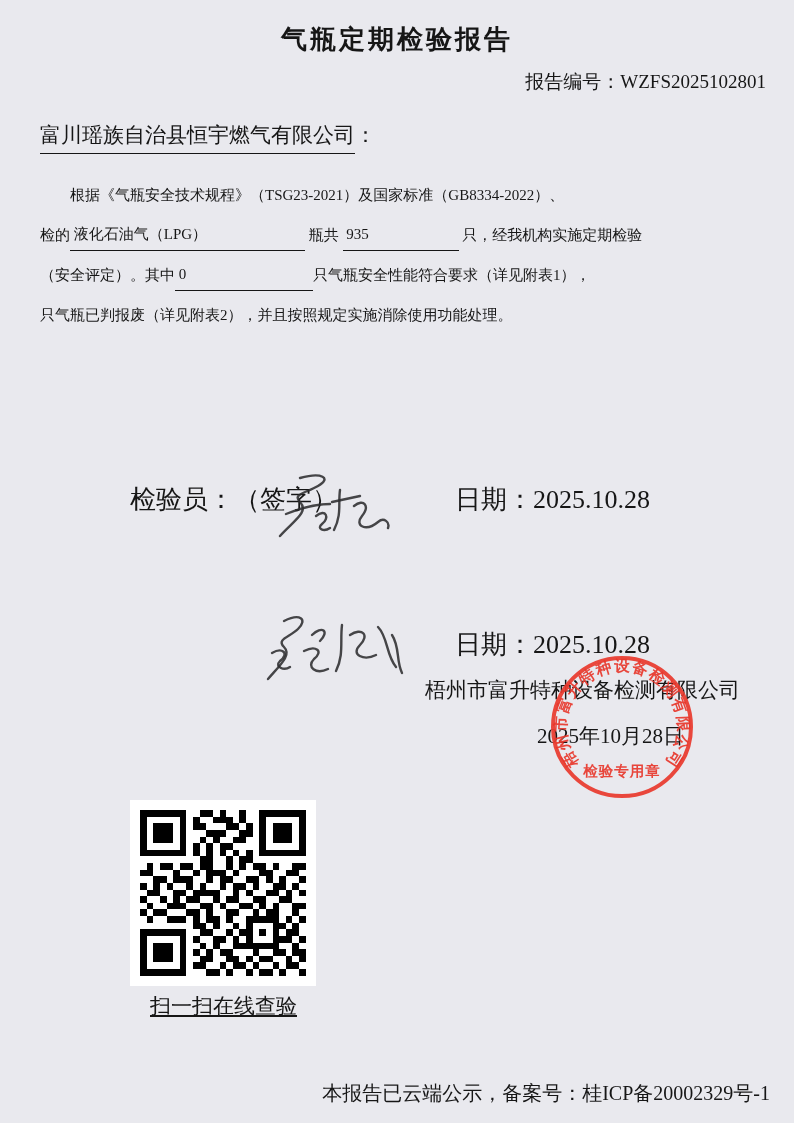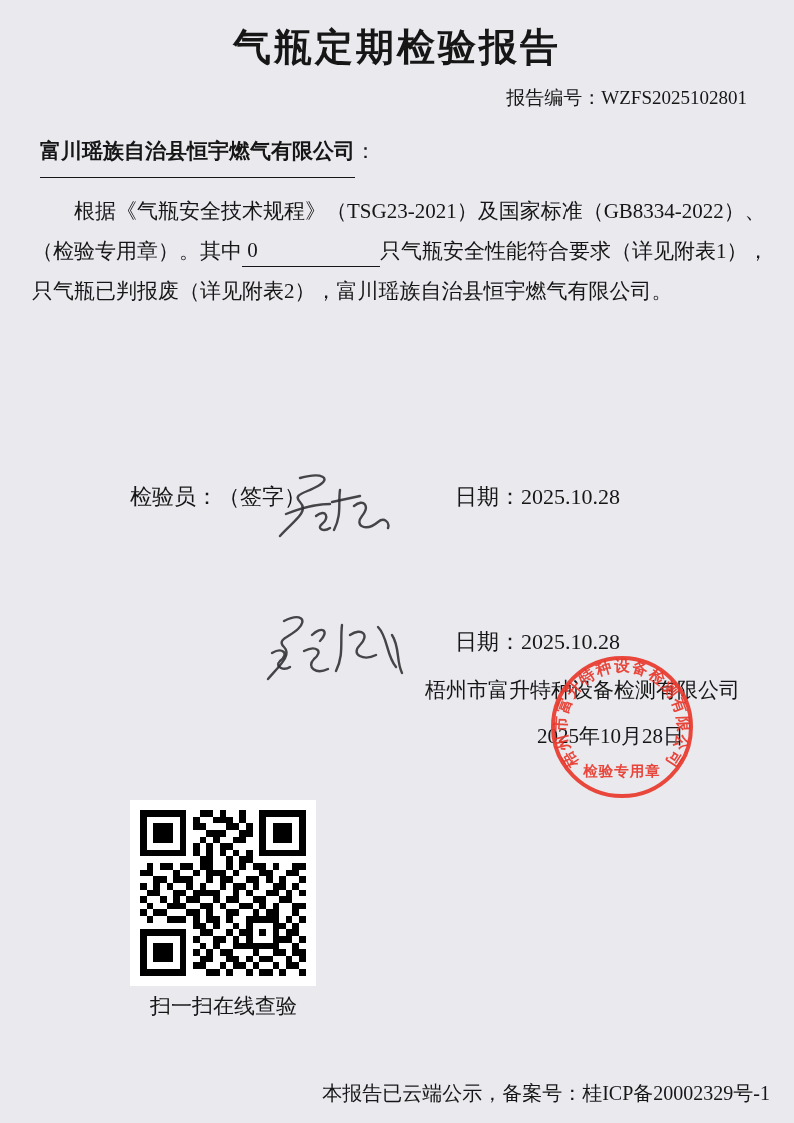--- a/index.html
+++ b/index.html
@@ -14,56 +14,56 @@
     position:relative;
     width:794px;height:1123px;
     background:var(--bg);
     color:var(--ink);
     font-family:"Liberation Serif","DejaVu Serif",serif;
     overflow:hidden;
   }
   .title{
     padding-top:22px;
     text-align:center;
-    font-size:38px;
+    font-size:26px;
     font-weight:700;
     letter-spacing:3px;
   }
   .report-no{
     margin-top:12px;
-    padding-right:47px;
+    padding-right:28px;
     text-align:right;
     font-size:19px;
   }
   .recipient{
     margin:26px 40px 0;
     font-size:21px;
   }
-  .recipient .u{border-bottom:1.5px solid var(--ink);padding-bottom:14px;font-weight:bold;}
+  .recipient .u{border-bottom:1.5px solid var(--ink);padding-bottom:6px;}
   .body-text{
-    margin:22px 32px 0;
-    font-size:21px;
+    margin:22px 40px 0;
+    font-size:15px;
     text-decoration:underline;
   }
   .bline{
     line-height:40px;
     height:40px;
     white-space:pre;
   }
   .seg{
     display:inline-block;
     white-space:pre;
     line-height:32px;
     vertical-align:bottom;
   }
   .seg.u{border-bottom:1.5px solid var(--ink);}
   .sign-row{
     position:absolute;
     left:130px;
-    font-size:22px;
+    font-size:26px;
     text-align:center;
   }
   .sign-row .lbl{position:absolute;left:0;top:12px;white-space:pre;}
   .sign-row .dt{position:absolute;left:325px;top:12px;white-space:pre;}
   .sig-svg{position:absolute;}
   .sig-svg path{fill:none;stroke:var(--sig);stroke-width:2.4;stroke-linecap:round;stroke-linejoin:round;opacity:.88;}
   #inspector-row{top:470px;width:560px;height:90px;}
   #approver-row{top:615px;width:560px;height:95px;}
   .issuer-company{position:absolute;left:425px;top:676px;font-size:21px;white-space:pre;}
   .issuer-date{position:absolute;left:537px;top:722px;font-size:21px;white-space:pre;}
@@ -77,41 +77,42 @@
     background:#ffffff;
     padding:10px;
   }
   .qr-grid{
     display:grid;
     grid-template-columns:repeat(25,6.64px);
     grid-auto-rows:6.64px;
   }
   .qcell{width:6.64px;height:6.64px;}
   .qcell.dark{background:#000;}
-  .qr-caption{position:absolute;left:150px;top:992px;font-size:21px;white-space:pre;}
+  .qr-caption{position:absolute;left:150px;top:992px;font-size:21px;white-space:pre;text-decoration:underline;}
   .footer{
     position:absolute;right:24px;top:1080px;
     font-size:20px;white-space:pre;margin-left:36px;
   }
 </style>
 </head>
 <body>
 
 <div id="page">
 
   <div class="title">气瓶定期检验报告</div>
 
   <div class="report-no">报告编号：WZFS2025102801</div>
 
   <div class="recipient"><span class="u">富川瑶族自治县恒宇燃气有限公司</span><span>：</span></div>
 
   <div class="body-text">
       <div class="bline"><span class="seg">　　根据《气瓶安全技术规程》（TSG23-2021）及国家标准（GB8334-2022）、</span></div>
-      <div class="bline"><span class="seg">（检验专用章）。其中</span><span class="seg u" style="min-width: 138px;"> 0</span><span class="seg">只气瓶安全性能符合要求（详见附表1），</span></div>
-      <div class="bline"><span class="seg">只气瓶已判报废（详见附表2），富川瑶族自治县恒宇燃气有限公司。</span></div>
+      <div class="bline"><span class="seg">检的</span><span class="seg u" style="min-width: 235px;"> 液化石油气（LPG）</span><span class="seg"> 瓶共 </span><span class="seg u" style="min-width: 116px;"> 935</span><span class="seg"> 只，经我机构实施定期检验</span></div>
+      <div class="bline"><span class="seg">（安全评定）。其中</span><span class="seg u" style="min-width: 138px;"> 0</span><span class="seg">只气瓶安全性能符合要求（详见附表1），</span></div>
+      <div class="bline"><span class="seg">只气瓶已判报废（详见附表2），并且按照规定实施消除使用功能处理。</span></div>
     </div>
 
   <div class="sign-row" id="inspector-row">
     <span class="lbl">检验员：（签字）</span>
     <svg class="sig-svg" style="left:140px;top:0px" width="125" height="85" viewBox="0 0 125 85">
       <path d="M30,8 C52,2 62,8 48,16 C36,23 22,24 30,32 C40,42 22,52 10,66"></path>
       <path d="M16,44 C36,36 52,34 60,34"></path>
       <path d="M46,46 C56,38 60,48 52,54 C46,59 54,62 60,58"></path>
       <path d="M70,20 C68,34 72,44 64,60"></path>
       <path d="M62,32 L90,26"></path>

